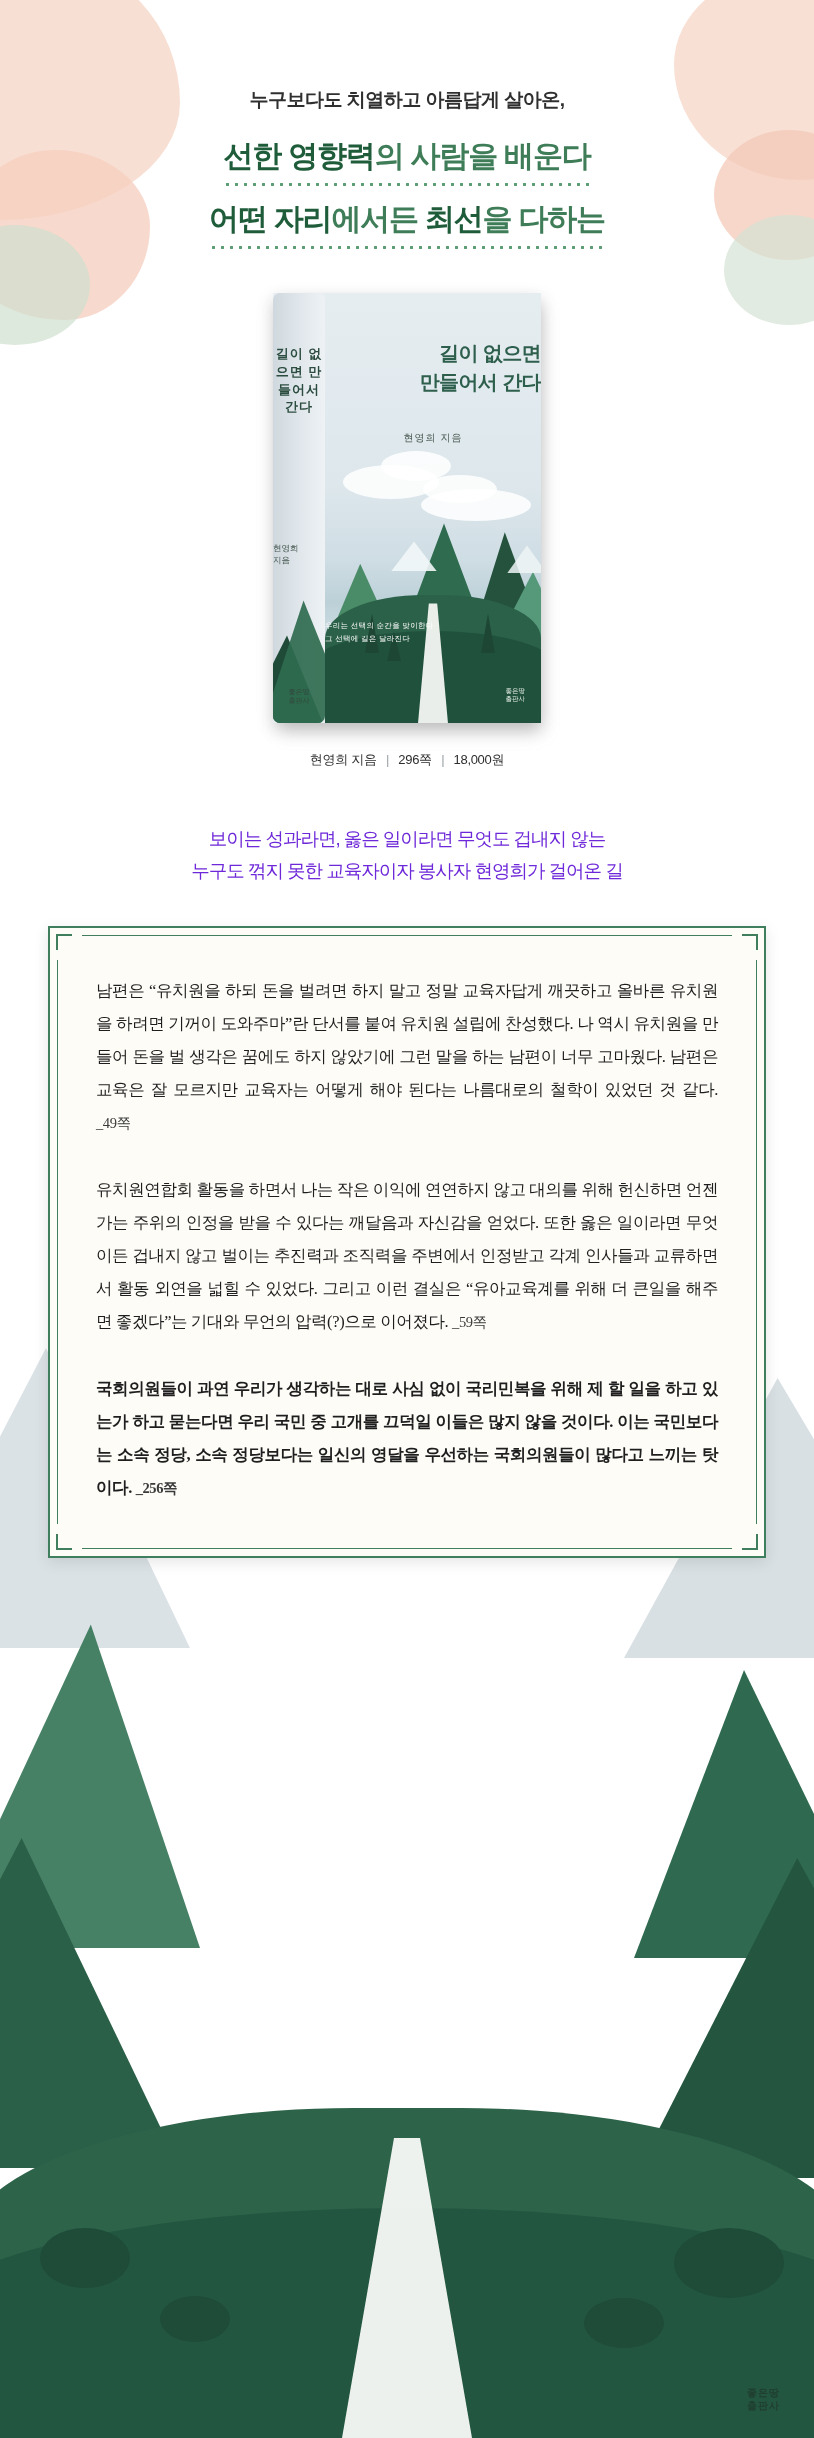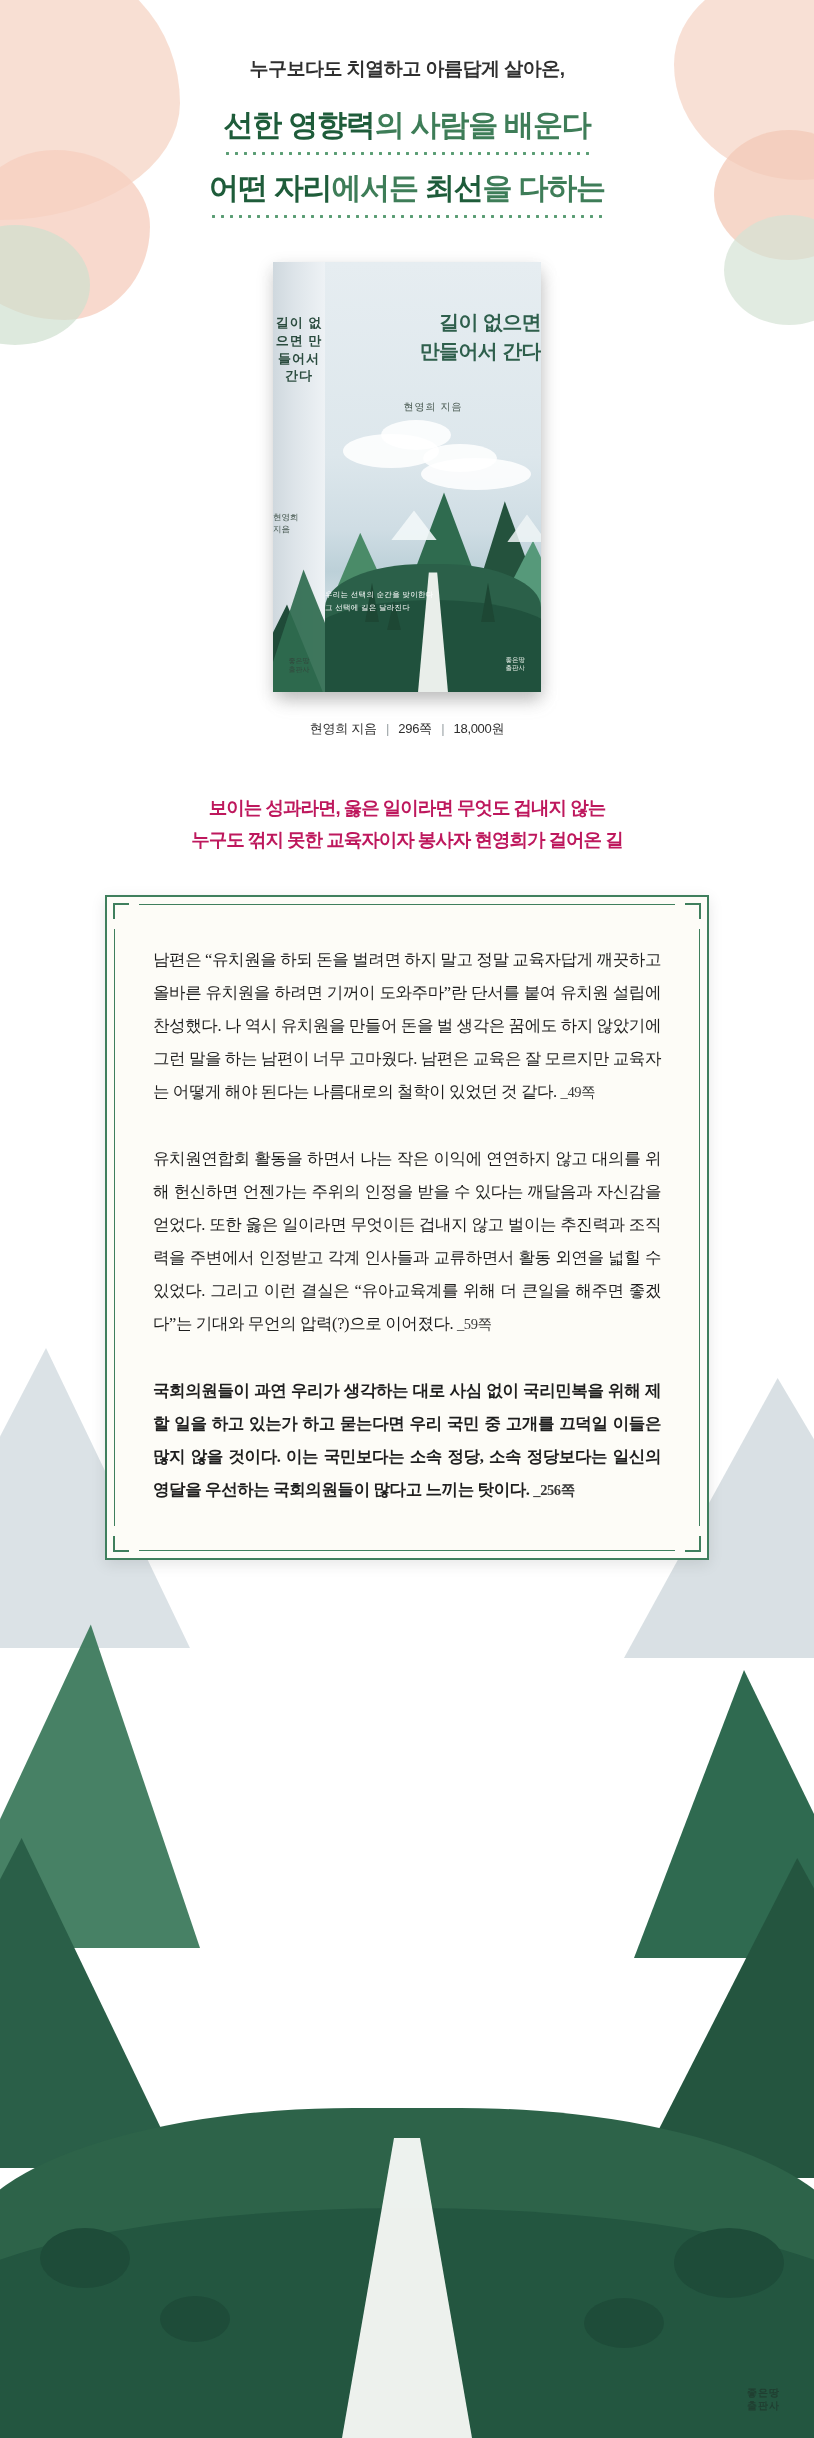--- a/index.html
+++ b/index.html
@@ -72,20 +72,21 @@
     padding-top:54px;
     text-align:center;
     z-index:5;
   }
   .kicker {
     font-size:19px;
     font-weight:bold;
     color:#2f2f2f;
     line-height:1.55;
     letter-spacing:-0.5px;
+    margin-top:31px;
   }
   .kicker div { white-space:nowrap; }
 
   .big-lines {
     margin-top:22px;
     display:flex;
     flex-direction:column;
     align-items:center;
     gap:13px;
   }
@@ -135,20 +136,21 @@
     overflow:hidden;
     background:#e9eef2;
   }
   
   .spine {
     position:relative;
     width:52px;
     background:linear-gradient(to right,#cfd8de 0%,#dde4e9 40%,#eef2f5 100%);
     overflow:hidden;
     flex:0 0 52px;
+    border-radius:7px;
   }
   .spine-mount {
     position:absolute;
     left:-10px; bottom:0;
     width:90px; height:150px;
     background:#2f6b4f;
     clip-path:polygon(0% 100%, 45% 18%, 100% 100%);
     opacity:.92;
   }
   .spine-mount2 {
@@ -290,22 +292,22 @@
 
   
   .subhead {
     position:relative;
     margin-top:54px;
     text-align:center;
     z-index:5;
   }
   .subhead div {
     font-size:18.5px;
-    font-weight:bold;
-    color:#be185d;
+    font-weight:normal;
+    color:#6d28d9;
     line-height:1.7;
     letter-spacing:-1px;
     white-space:nowrap;
   }
 
   
   .bg-landscape {
     position:absolute;
     left:0; right:0; bottom:0;
     height:1120px;
@@ -367,21 +369,21 @@
   .bg-bush {
     position:absolute;
     background:#1e4c39;
     border-radius:50%;
   }
 
   
   .quote-wrap {
     position:relative;
     margin:40px auto 0;
-    width:604px;
+    width:718px;
     z-index:6;
   }
   .quote-card {
     position:relative;
     background:#fdfcf7;
     border:2px solid #3f7f5d;
     padding:46px 46px 52px;
     box-shadow:0 4px 14px rgba(0,0,0,.1);
   }
   .quote-card::before {

